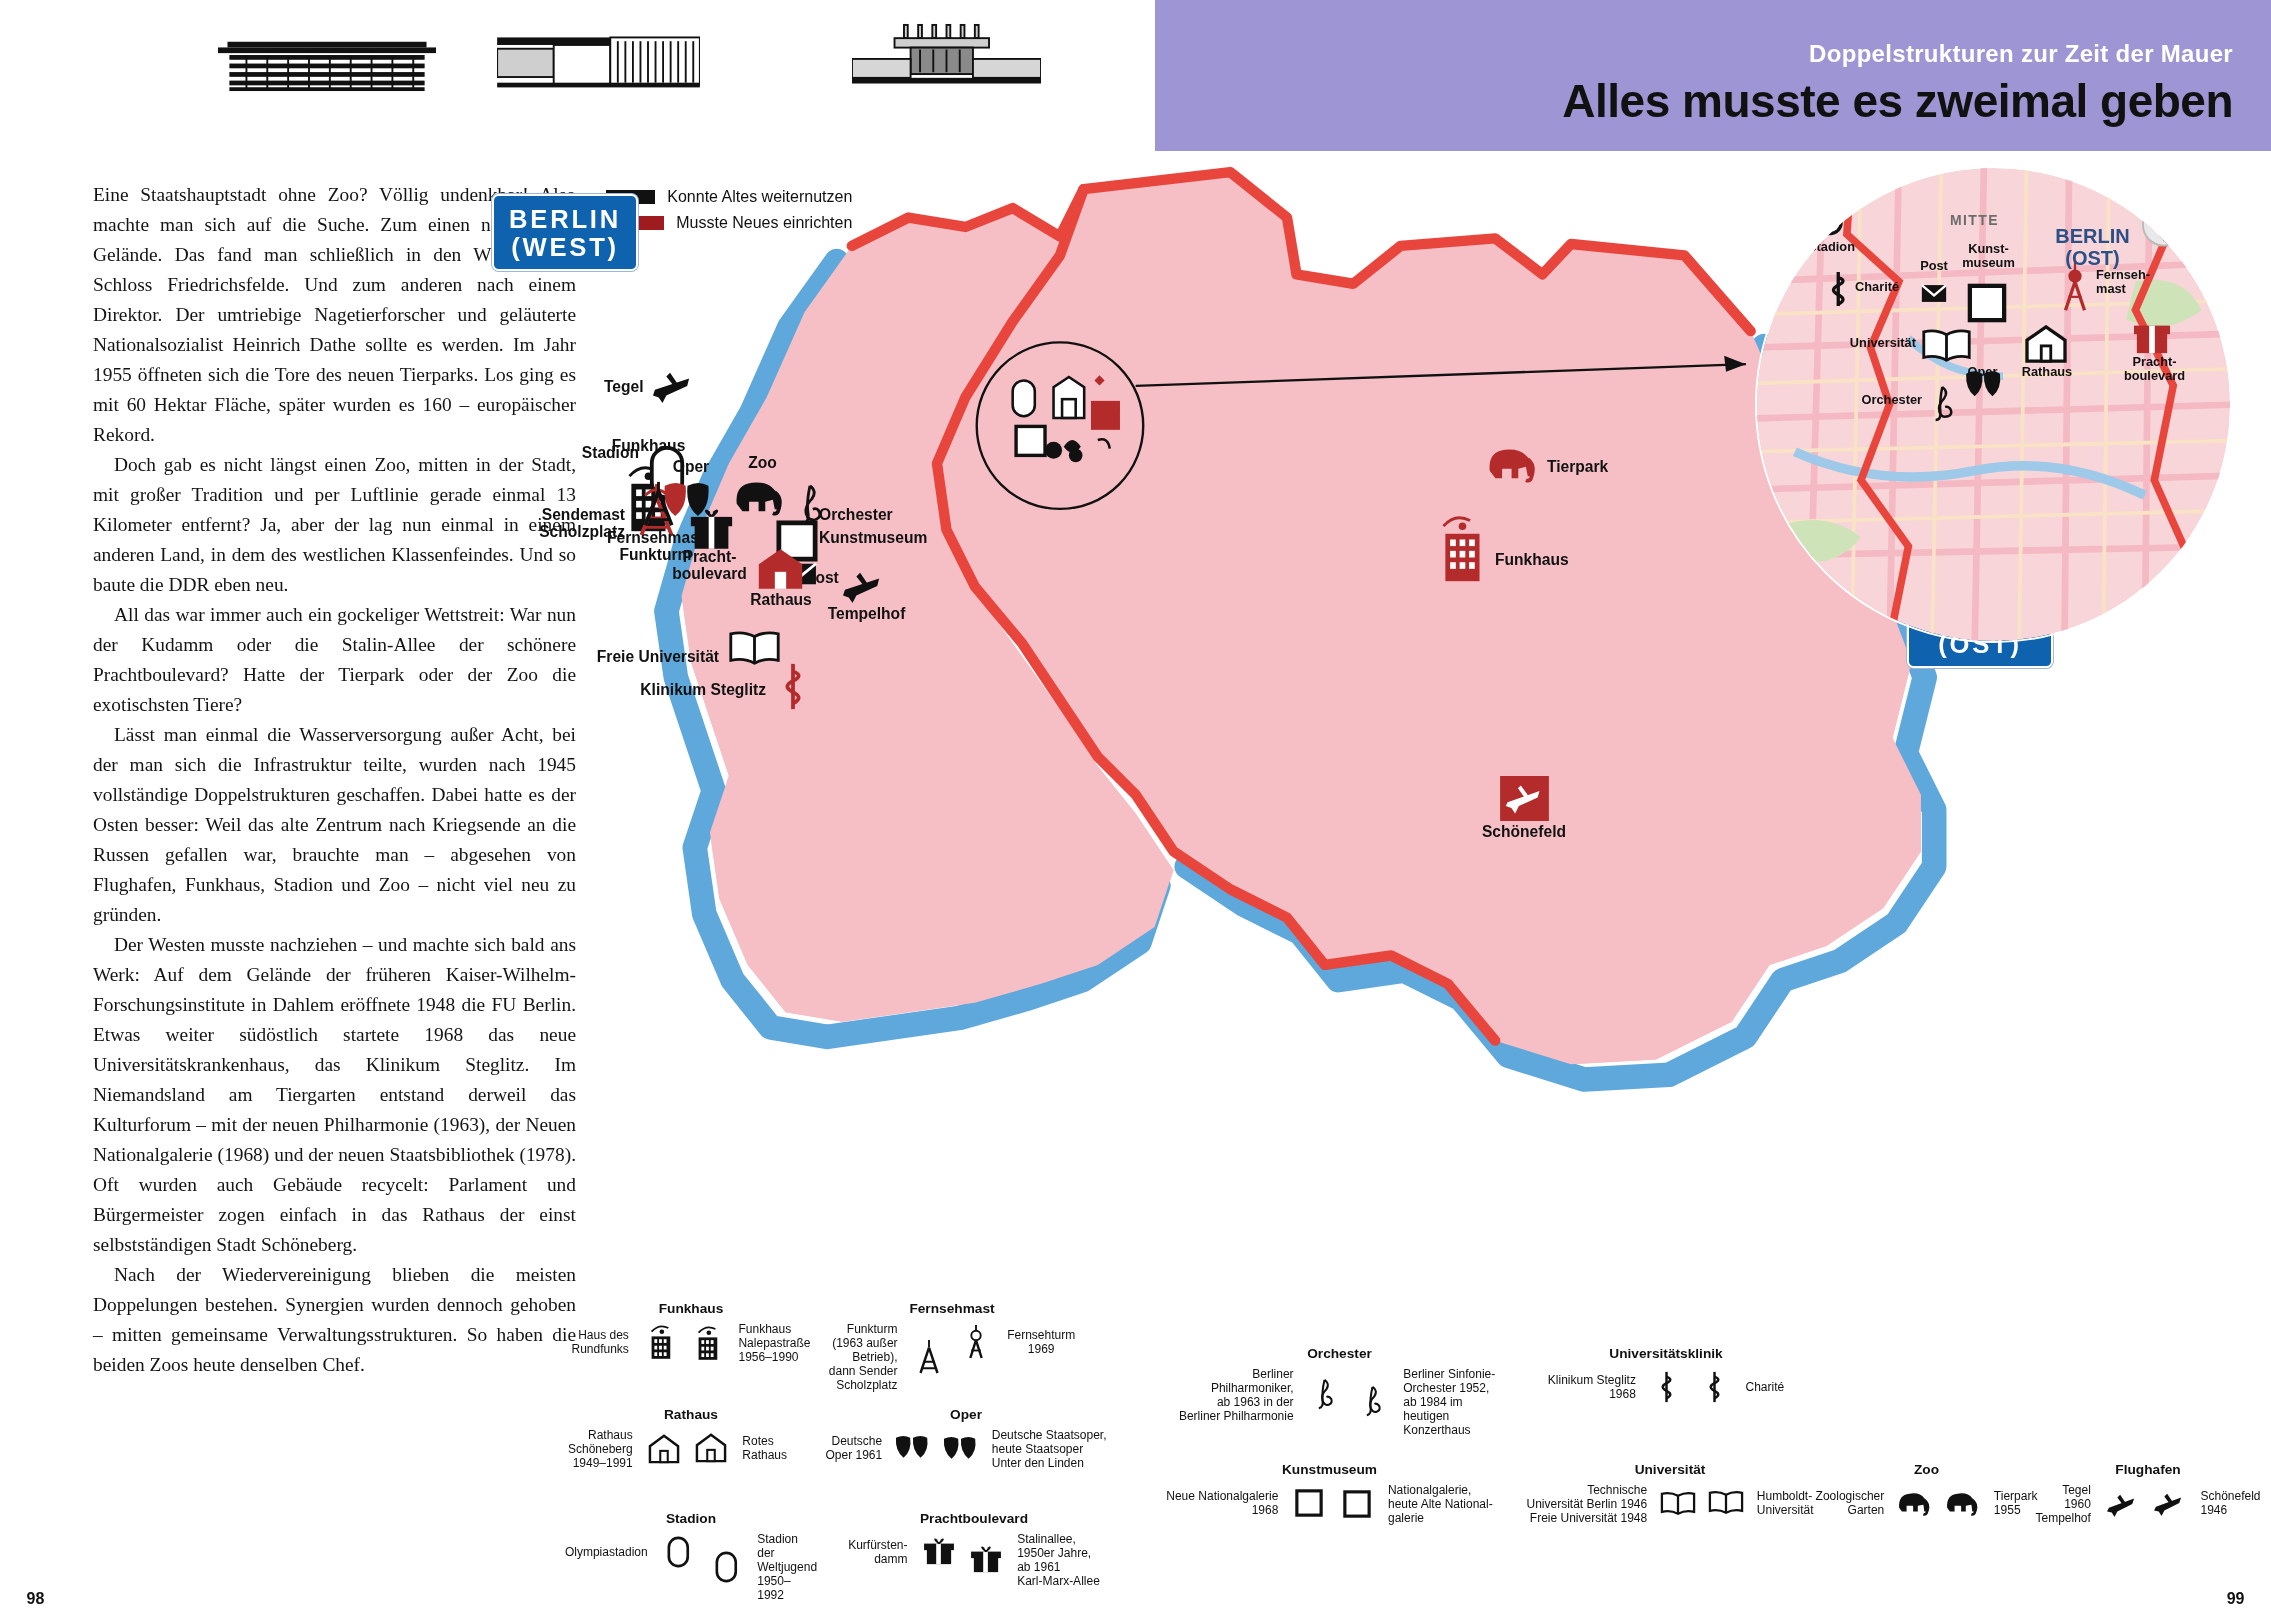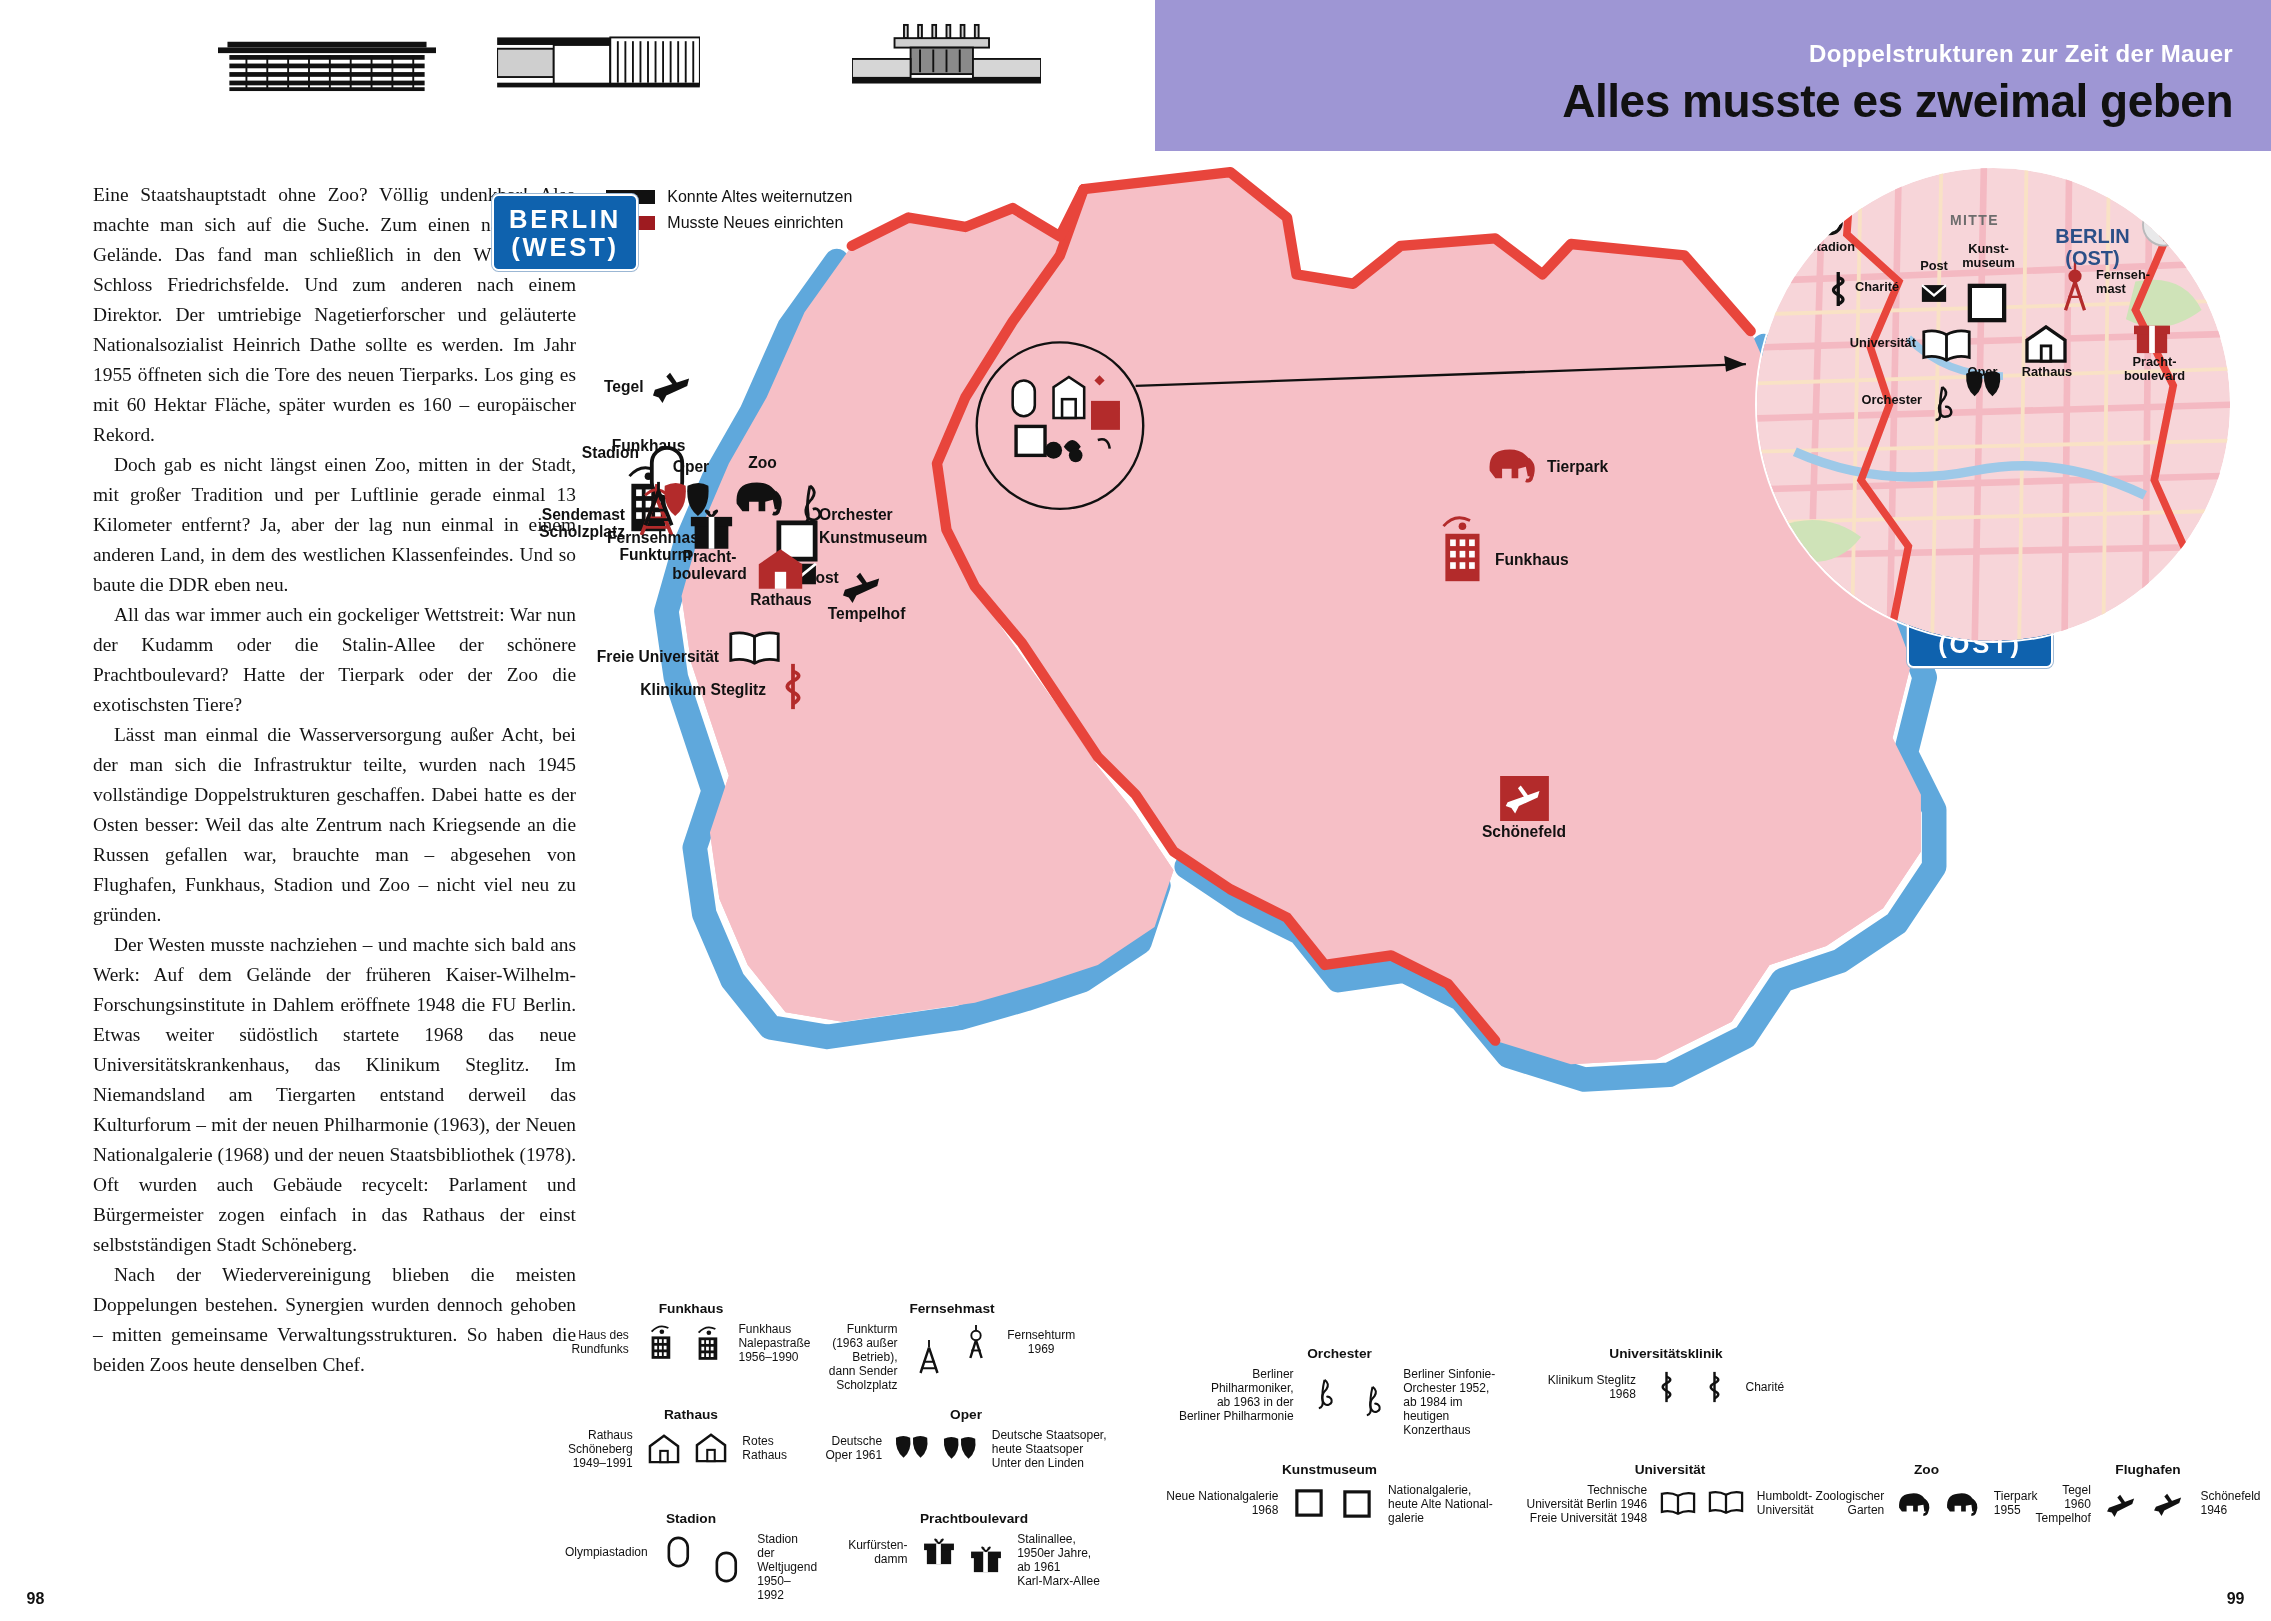--- a/index.html
+++ b/index.html
@@ -15,21 +15,21 @@
   .bld{position:absolute;}
   .bld svg{display:block;}
 
   
   .article{position:absolute;left:93px;top:180px;width:483px;font-family:"Liberation Serif",serif;font-size:19.4px;line-height:30px;color:#141414;text-align:justify;}
   .article p{margin:0;text-indent:0;}
   .article p + p{text-indent:21px;}
 
   
   .legend{position:absolute;left:606px;top:185px;font-size:16px;color:#111;}
-  .legend .row{display:flex;align-items:center;height:23px;margin-bottom:3.8px;}
+  .legend .row{display:flex;align-items:center;height:23px;margin-bottom:3.8px;justify-content:flex-end;}
   .legend .sw{width:49px;height:14px;margin-right:12.3px;}
   .legend .sw.black{background:#111111;}
   .legend .sw.red{background:#9e1b20;}
 
   
   .map{position:absolute;left:568px;top:132px;width:1703px;height:1136px;}
   .map svg{position:absolute;left:0;top:0;}
 
   
   .mlabel{position:absolute;font-size:15.6px;font-weight:bold;color:#111;line-height:17px;}

